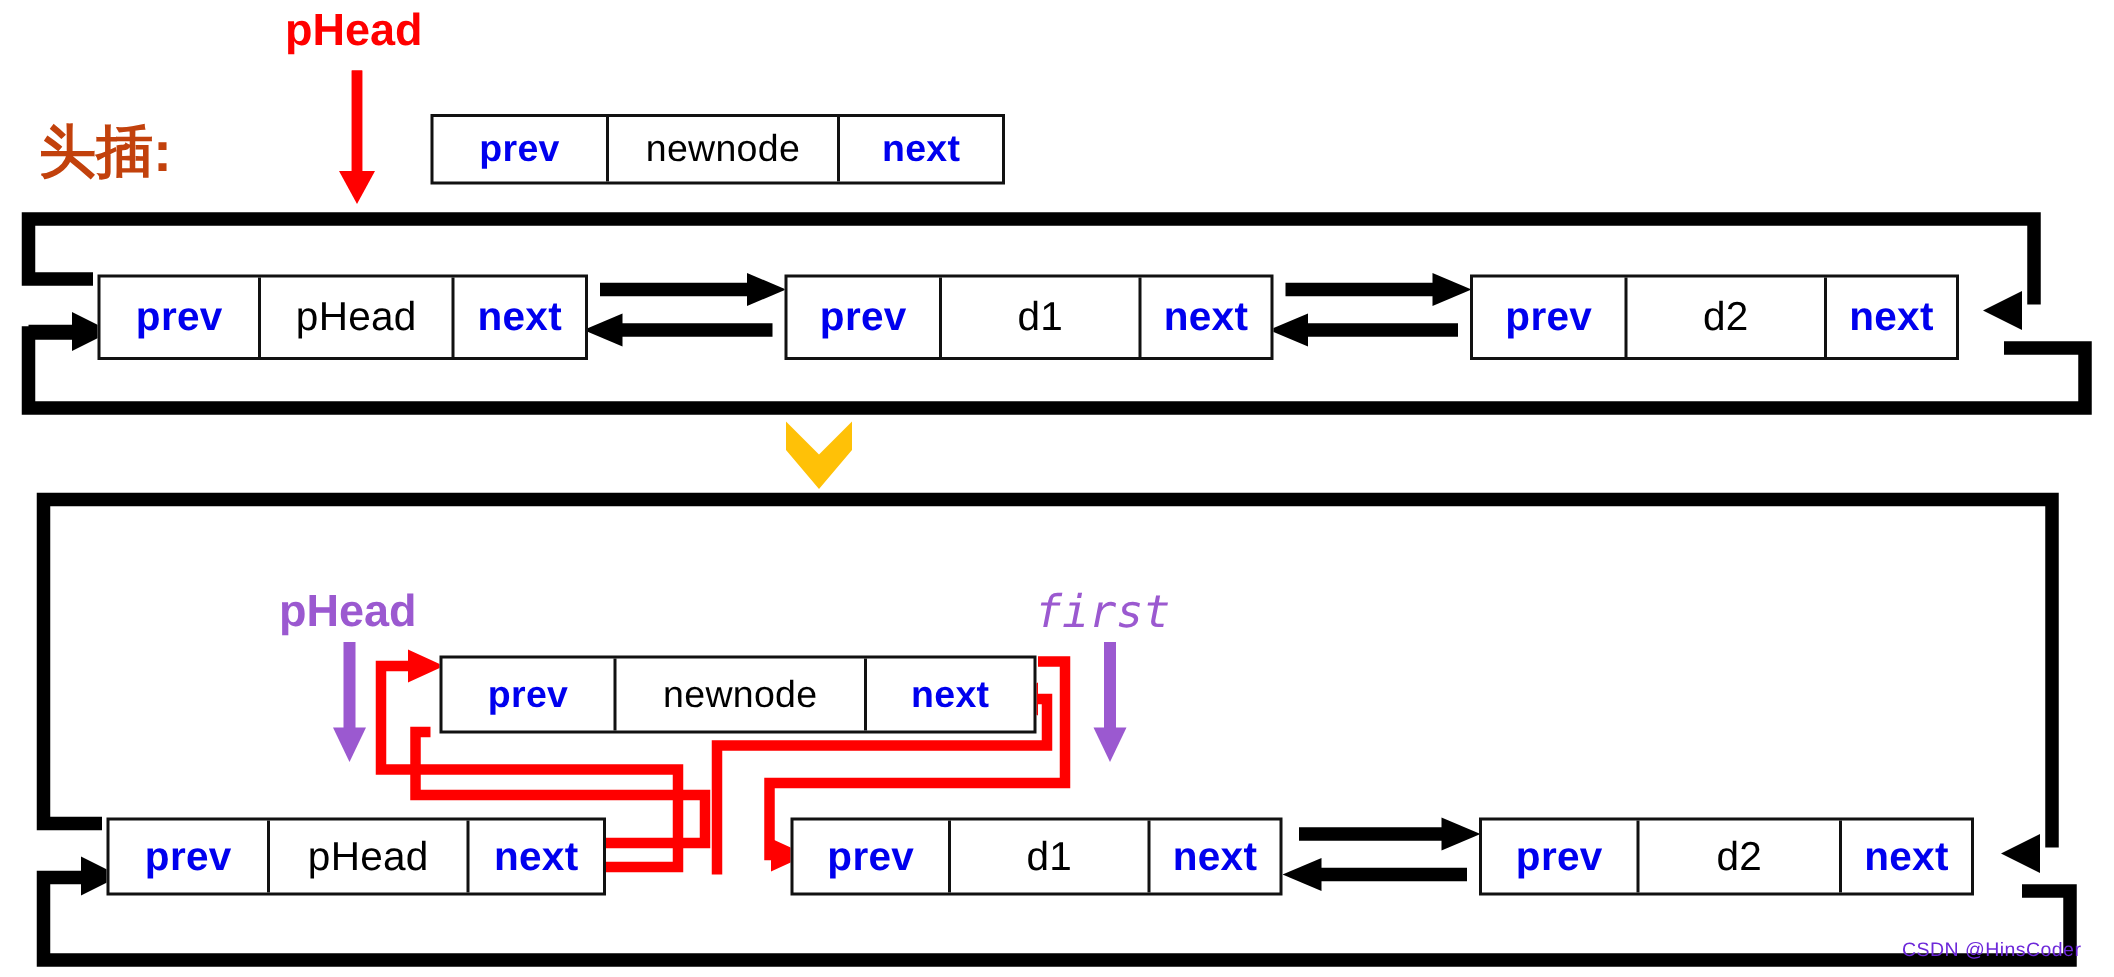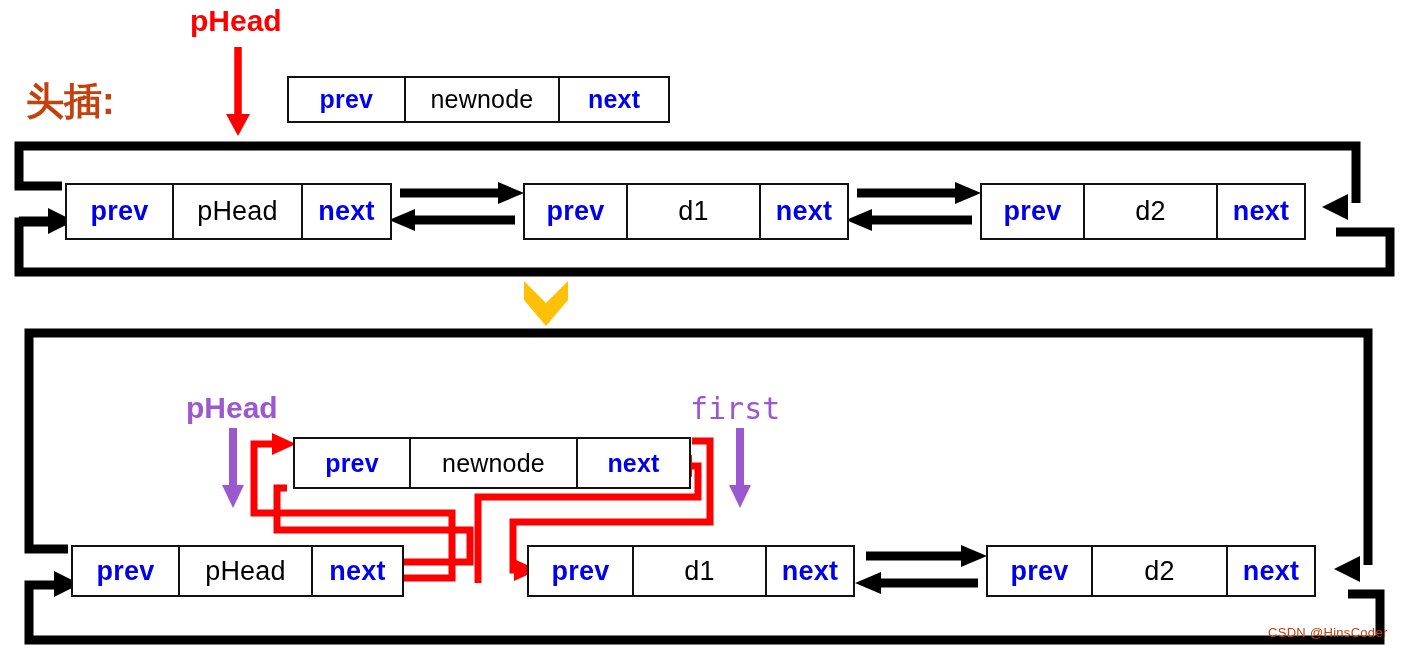--- a/index.html
+++ b/index.html
@@ -16,21 +16,21 @@
 
   
   .lbl{position:absolute;white-space:nowrap;font-weight:bold;}
   .lbl.red{color:#ff0000;}
   .lbl.purple{color:#9b59d0;}
   .lbl.green{color:#c2410c;}
   .lbl.mono{font-family:"DejaVu Sans Mono",monospace;font-weight:normal;}
 
   
   svg.ov{position:absolute;left:0;top:0;width:1409px;height:651px;overflow:visible;}
-  .wm{position:absolute;color:#c2410c;font-size:13px;letter-spacing:.3px;}
+  .wm{position:absolute;color:#6d28d9;font-size:13px;letter-spacing:.3px;}
 </style>
 </head>
 <body>
 
 <div id="stage">
 
   <svg class="ov" viewBox="0 0 1409 651">
     <defs>
       <marker id="bk" markerWidth="9" markerHeight="9" refX="7.6" refY="4.5" orient="auto" markerUnits="strokeWidth">
         <path d="M0,0.4 L8.6,4.5 L0,8.6 L2.2,4.5 Z" fill="#000"></path>
@@ -124,21 +124,21 @@
     </g>
     <path d="M692,455 L668,466 L692,477 Z" fill="#ff0000"></path>
   </svg>
 
   <div class="lbl green" style="left:26px;top:76px;font-size:38px;">头插:</div>
 
   <div class="lbl red" style="left:190px;top:4px;font-size:30px;">pHead</div>
 
   <div class="lbl purple" style="left:186px;top:391px;font-size:30px;">pHead</div>
 
-  <div class="lbl purple mono" style="left:690px;top:391px;font-size:30px;">first</div>
+  <div class="lbl purple mono" style="left:690px;top:391px;font-size:30px;font-style:italic;">first</div>
 
   <div class="node" style="left:287px;top:76px;width:383px;height:47px;">
     <div class="cell ptr" style="width:116px;font-size:25px;">prev</div>
     <div class="cell val" style="width:156px;font-size:25px;">newnode</div>
     <div class="cell ptr" style="width:111px;font-size:25px;">next</div>
   </div>
 
   <div class="node" style="left:65px;top:183px;width:327px;height:57px;">
     <div class="cell ptr" style="width:105px;font-size:27px;">prev</div>
     <div class="cell val" style="width:129px;font-size:27px;">pHead</div>

